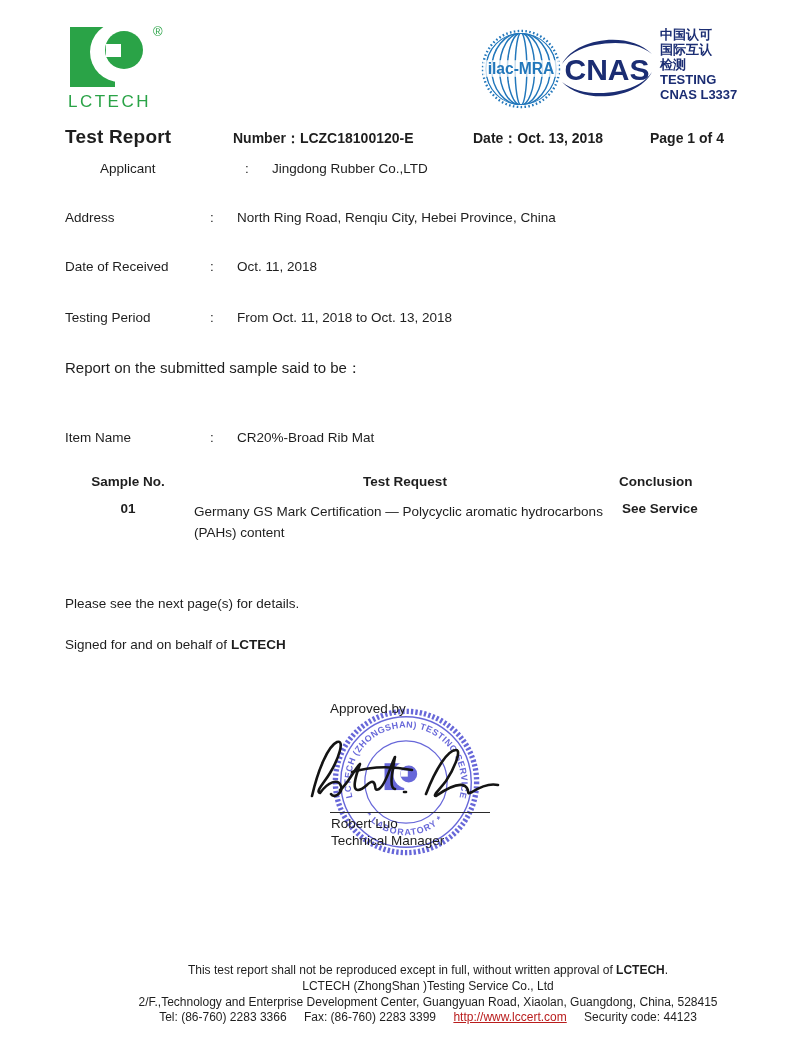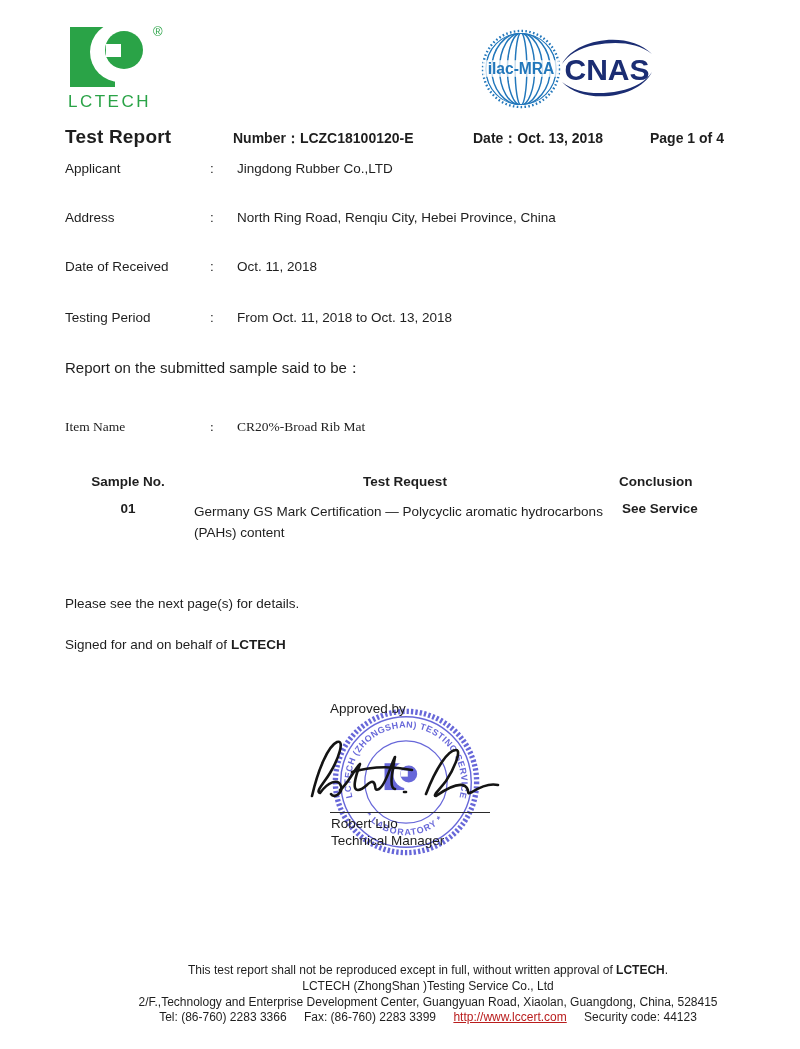--- a/index.html
+++ b/index.html
@@ -17,25 +17,25 @@
   .report-title{left:65px;top:126px;font-size:19px;font-weight:bold;letter-spacing:.2px;}
   .meta{font-size:14px;font-weight:bold;white-space:nowrap;margin-left:6px;}
   .meta-number{left:227px;top:130px;}
   .meta-date{left:467px;top:130px;text-align:center;}
   .meta-page{left:644px;top:130px;}
   
   .field-row{left:65px;width:680px;display:flex;font-size:13.5px;}
   .field-row .lbl{width:145px;flex:0 0 145px;}
   .field-row .col{width:27px;flex:0 0 27px;}
   .field-row .val{flex:1;}
-  .row-applicant{top:161px;}
+  .row-applicant{top:161px;margin-left:35px;}
   .row-address{top:210px;}
   .row-received{top:259px;}
   .row-period{top:310px;}
-  .row-item{top:419px;font-family:Liberation Serif, serif;}
+  .row-item{top:430px;}
   .sample-note{left:65px;top:359px;font-size:15px;}
   
   .rtable{left:65px;top:474px;width:672px;font-size:13.5px;}
   .rtable .hd{display:flex;font-weight:bold;margin-bottom:12px;}
   .rtable .tr{display:flex;align-items:flex-start;}
   .c1{flex:0 0 126px;text-align:center;}
   .c2{flex:0 0 428px;text-align:center;}
   .c3{flex:0 0 118px;text-align:left;}
   .tr .c1{font-weight:bold;}
   .tr .c2{text-align:left;padding-left:3px;line-height:21px;}
@@ -94,20 +94,27 @@
   </div>
 
   <div class="abs cnas-logo">
     <svg width="100" height="68" viewBox="0 0 100 68">
       <path d="M 5,30 C 18,4 72,-4 95,20 C 80,8 58,7 38,11 C 22,14 11,21 5,30 Z" fill="#1b2d73"></path>
       <path d="M 95,38 C 82,64 28,72 5,48 C 20,60 42,61 62,57 C 78,54 89,47 95,38 Z" fill="#1b2d73"></path>
       <text x="50" y="46" text-anchor="middle" font-size="30" font-weight="bold" fill="#1b2d73">CNAS</text>
     </svg>
   </div>
 
+  <div class="abs cnas-text">
+    <div>中国认可</div>
+    <div>国际互认</div>
+    <div>检测</div>
+    <div>TESTING</div>
+    <div>CNAS L3337</div>
+  </div>
 
   <div class="abs report-title">Test Report</div>
   <div class="abs meta meta-number">
     <span>Number：</span><span>LCZC18100120-E</span>
   </div>
   <div class="abs meta meta-date">
     <span>Date：</span><span>Oct. 13, 2018</span>
   </div>
   <div class="abs meta meta-page">Page 1 of 4</div>
 

